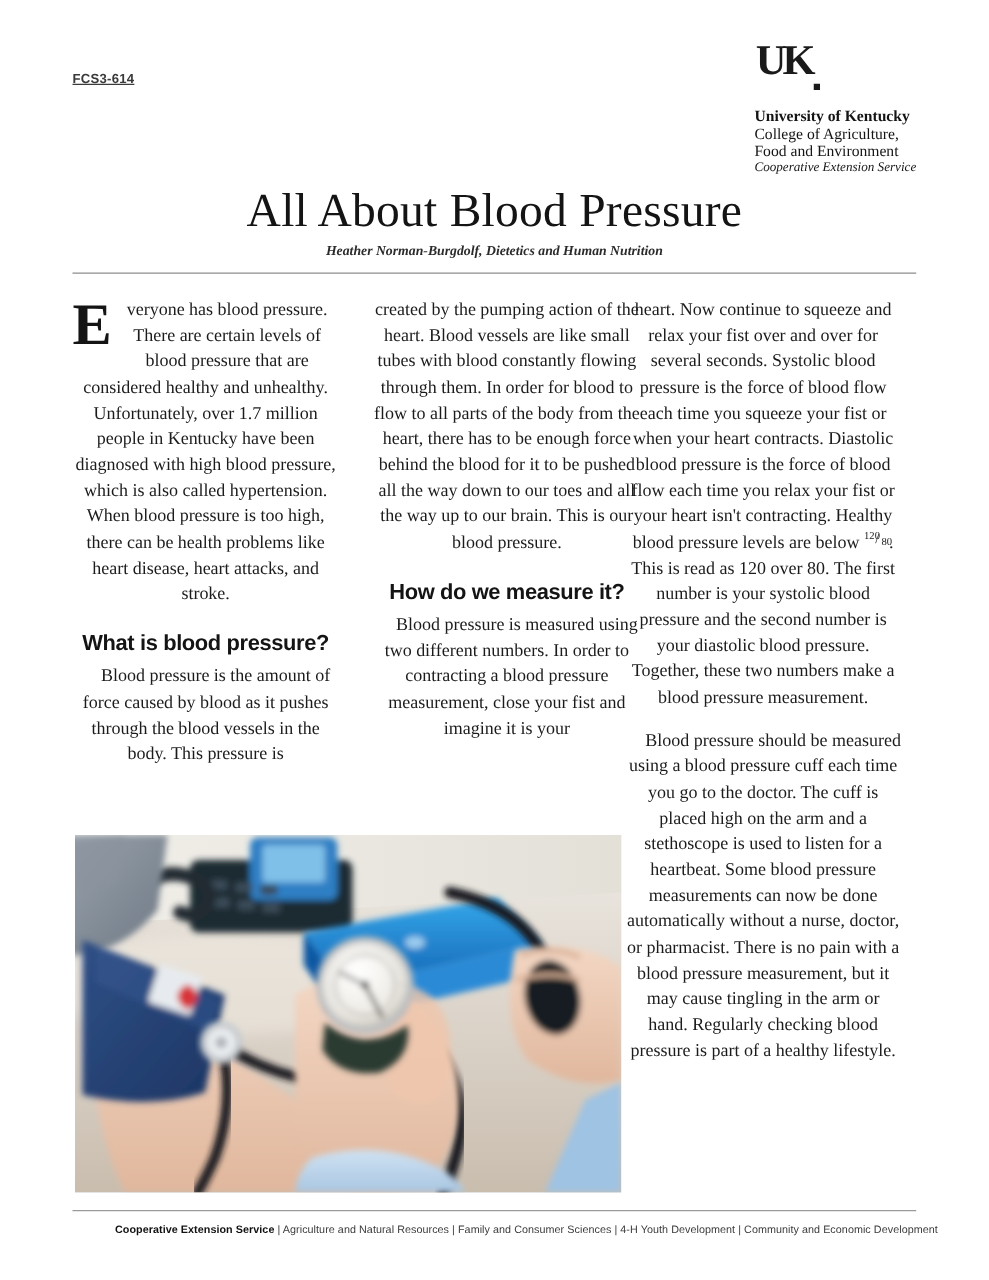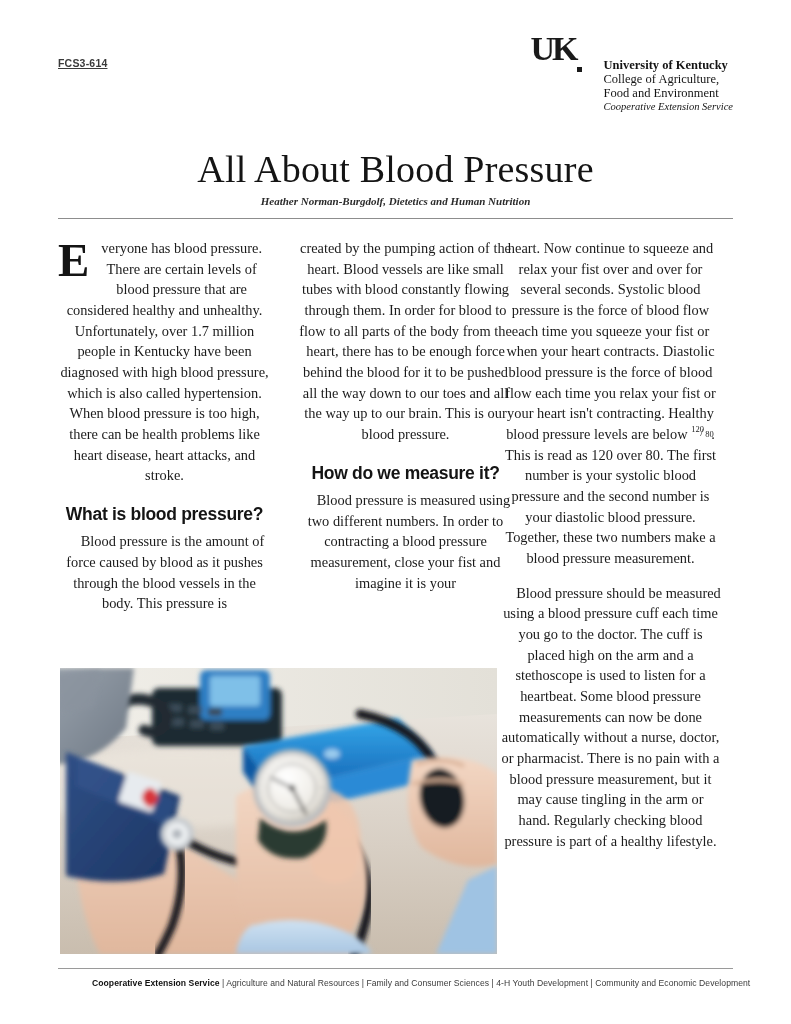--- a/index.html
+++ b/index.html
@@ -36,21 +36,22 @@
     font-weight: 600;
     text-decoration: underline;
   }
 
   .brand {
     position: absolute;
     right: 58px;
     top: 24px;
     display: flex;
     align-items: flex-start;
-    gap: 22px;
+    gap: 10px;
+    flex-direction: column;
   }
   .uk-logo {
     width: 52px;
     height: 46px;
     position: relative;
     flex: 0 0 auto;
     margin-top: 4px;
   }
   .uk-logo .uk-mark {
     position: absolute;
@@ -69,21 +70,20 @@
     position: absolute;
     right: 0;
     bottom: 2px;
     width: 5px;
     height: 5px;
     background: #1a1a1a;
   }
   .brand-lines {
     line-height: 1.12;
     padding-top: 2px;
-    margin-top: 32px;
   }
   .brand-l1 {
     font-family: "Liberation Serif", serif;
     font-weight: bold;
     font-size: 12.5px;
     color: #141414;
     white-space: nowrap;
   }
   .brand-l2, .brand-l3 {
     font-family: "Liberation Serif", serif;

